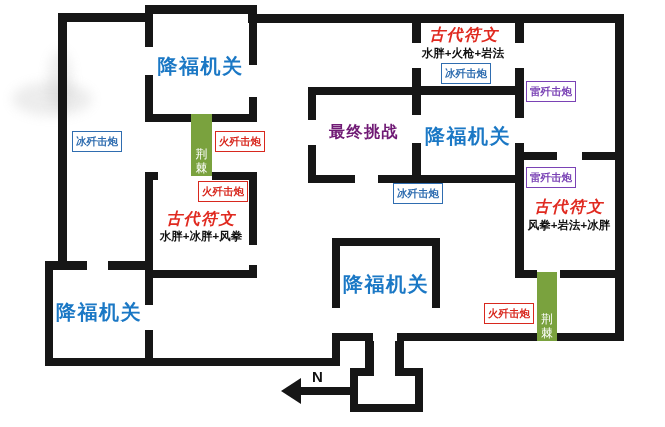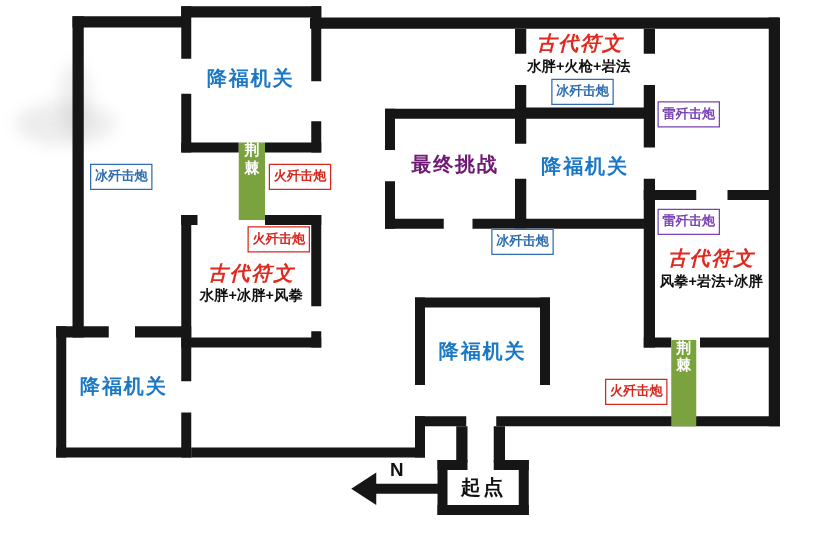--- a/index.html
+++ b/index.html
@@ -2,35 +2,35 @@
 <html><head>
 <meta charset="utf-8">
 <style>
   html,body{margin:0;padding:0;background:#ffffff;}
   .map{
     position:relative;width:665px;height:427px;background:#ffffff;overflow:hidden;
     font-family:"Liberation Sans","DejaVu Sans",sans-serif;
   }
   .wall{position:absolute;background:#161616;}
   .smudge{position:absolute;border-radius:50%;background:#9a9a9a;filter:blur(6px);opacity:.18;}
-  .room-label{position:absolute;font-weight:bold;font-size:16px;letter-spacing:1.5px;text-align:center;white-space:nowrap;}
+  .room-label{position:absolute;font-weight:bold;font-size:20px;letter-spacing:1.5px;text-align:center;white-space:nowrap;}
   .blue{color:#1b78c5;}
   .green-label{color:#701a75;font-size:16px;}
   .red-label{color:#e02a20;font-size:16px;font-style:italic;}
   .enemy-label{position:absolute;color:#111;font-weight:bold;font-size:11.5px;text-align:center;white-space:nowrap;letter-spacing:0px;}
   .tag{
     position:absolute;background:#fff;font-weight:bold;font-size:10.5px;line-height:1;
     padding:4px 3px;text-align:center;white-space:nowrap;border:1.5px solid;
   }
   .tag.ice{color:#2f6db0;border-color:#2f6db0;}
   .tag.fire{color:#d8281e;border-color:#d8281e;}
   .tag.electro{color:#7a42b5;border-color:#7a42b5;}
   .thorn{
-    position:absolute;background:#7aa23e;color:#ffffff;font-weight:bold;font-size:12px;
-    display:flex;align-items:flex-start;justify-content:center;text-align:center;
+    position:absolute;background:#7aa23e;color:#ffffff;font-weight:normal;font-size:12px;
+    display:flex;align-items:flex-end;justify-content:center;text-align:center;
     word-break:break-all;line-height:1.15;
   }
   .thorn span{display:block;width:13px;}
   .start-label{position:absolute;color:#111;font-weight:bold;font-size:16px;letter-spacing:2px;text-align:center;}
   .compass-n{position:absolute;color:#111;font-weight:bold;font-size:15px;}
   .arrow-shaft{position:absolute;background:#161616;}
   .arrow-head{
     position:absolute;width:0;height:0;
     border-top:13px solid transparent;border-bottom:13px solid transparent;
     border-right:20px solid #161616;
@@ -140,18 +140,17 @@
   <div class="tag ice" style="left:441px;top:63px;">冰歼击炮</div>
   <div class="tag ice" style="left:393px;top:183px;">冰歼击炮</div>
 
   <div class="tag fire" style="left:215px;top:131px;">火歼击炮</div>
   <div class="tag fire" style="left:198px;top:181px;">火歼击炮</div>
   <div class="tag fire" style="left:484px;top:303px;">火歼击炮</div>
 
   <div class="tag electro" style="left:526px;top:81px;">雷歼击炮</div>
   <div class="tag electro" style="left:526px;top:167px;">雷歼击炮</div>
 
-  <div class="start-label" style="left:358px;top:380px;width:57px;">起点</div>
   <div class="compass-n" style="left:312px;top:368px;">N</div>
   <div class="arrow-shaft" style="left:300px;top:387px;width:52px;height:8px;"></div>
   <div class="arrow-head" style="left:281px;top:378px;"></div>
 
 </div>
 
 </body></html>

